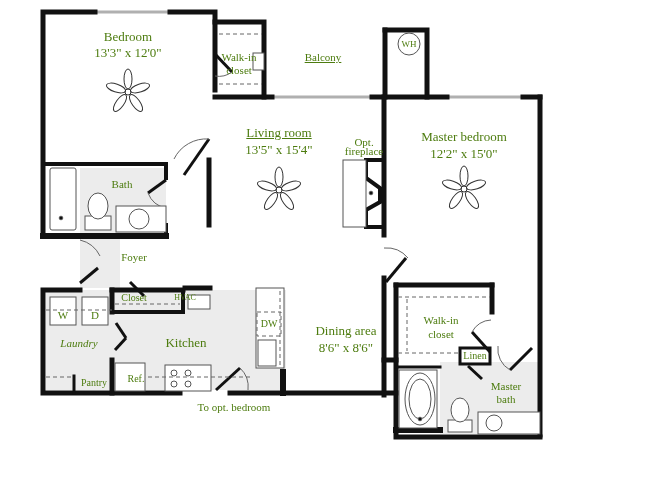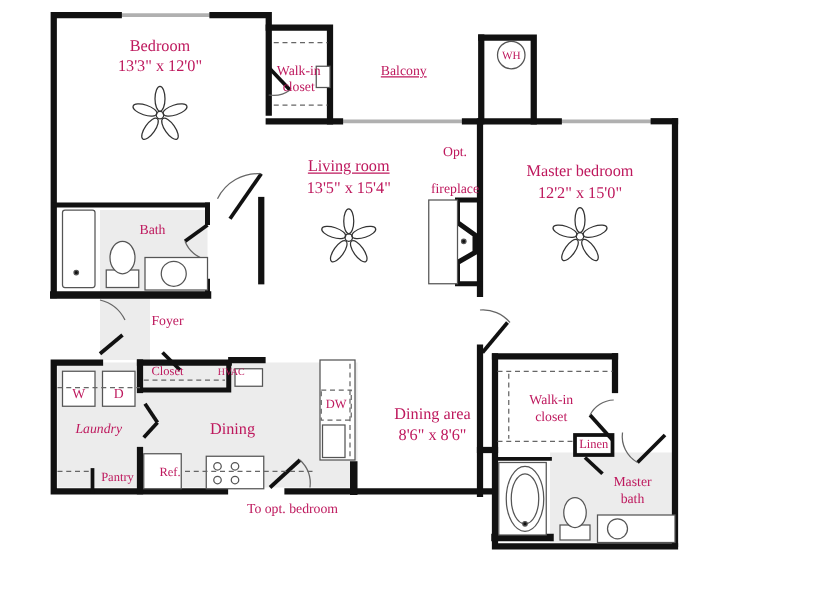--- a/index.html
+++ b/index.html
@@ -1,18 +1,18 @@
 <!DOCTYPE html>
 <html><head>
 <meta charset="utf-8">
 <style>
   html,body{margin:0;padding:0;background:#fff;}
   body{width:670px;height:480px;position:relative;overflow:hidden;font-family:"Liberation Serif","DejaVu Serif",serif;}
   #plan{position:absolute;left:0;top:0;width:670px;height:480px;}
-  .lbl{position:absolute;color:#be185d;text-align:center;line-height:1.15;white-space:nowrap;}
+  .lbl{position:absolute;color:#4d7c0f;text-align:center;line-height:1.15;white-space:nowrap;}
   .lbl.big{font-size:13px;}
   .lbl.sm{font-size:11px;}
   .lbl.xs{font-size:9px;}
 </style>
 </head>
 <body>
 
 <svg id="plan" viewBox="0 0 670 480" xmlns="http://www.w3.org/2000/svg">
 
   <g fill="#ececec">
@@ -184,37 +184,37 @@
 
 <div class="lbl sm" style="left:214px;top:51px;width:50px;">Walk-in</div>
 <div class="lbl sm" style="left:214px;top:64px;width:50px;">closet</div>
 
 <div class="lbl sm" style="left:290px;top:51px;width:66px;text-decoration:underline;">Balcony</div>
 <div class="lbl xs" style="left:398px;top:39px;width:22px;">WH</div>
 
 <div class="lbl big" style="left:234px;top:126px;width:90px;text-decoration:underline;">Living room</div>
 <div class="lbl big" style="left:229px;top:143px;width:100px;">13'5" x 15'4"</div>
 
-<div class="lbl sm" style="left:344px;top:116px;width:40px;">Opt.</div>
+<div class="lbl sm" style="left:344px;top:136px;width:40px;">Opt.</div>
 <div class="lbl sm" style="left:338px;top:145px;width:52px;">fireplace</div>
 
 <div class="lbl big" style="left:410px;top:130px;width:108px;">Master bedroom</div>
 <div class="lbl big" style="left:414px;top:147px;width:100px;">12'2" x 15'0"</div>
 
 <div class="lbl sm" style="left:102px;top:178px;width:40px;">Bath</div>
 <div class="lbl sm" style="left:112px;top:251px;width:44px;">Foyer</div>
 
 <div class="lbl xs" style="left:116px;top:292px;width:36px;font-size:10px;">Closet</div>
 <div class="lbl xs" style="left:172px;top:293px;width:26px;font-size:8px;">HVAC</div>
 
 <div class="lbl sm" style="left:54px;top:309px;width:18px;">W</div>
 <div class="lbl sm" style="left:86px;top:309px;width:18px;">D</div>
 
 <div class="lbl sm" style="left:52px;top:337px;width:54px;font-style:italic;">Laundry</div>
-<div class="lbl big" style="left:158px;top:336px;width:56px;">Dining</div>
+<div class="lbl big" style="left:158px;top:336px;width:56px;">Kitchen</div>
 
 <div class="lbl xs" style="left:76px;top:377px;width:36px;font-size:10px;">Pantry</div>
 <div class="lbl xs" style="left:116px;top:373px;width:40px;font-size:10px;">Ref.</div>
 
 <div class="lbl xs" style="left:257px;top:318px;width:24px;font-size:10px;text-align:center;">DW</div>
 
 <div class="lbl big" style="left:306px;top:324px;width:80px;text-align:center;">Dining area</div>
 <div class="lbl big" style="left:306px;top:341px;width:80px;">8'6" x 8'6"</div>
 
 <div class="lbl sm" style="left:416px;top:314px;width:50px;">Walk-in</div>

